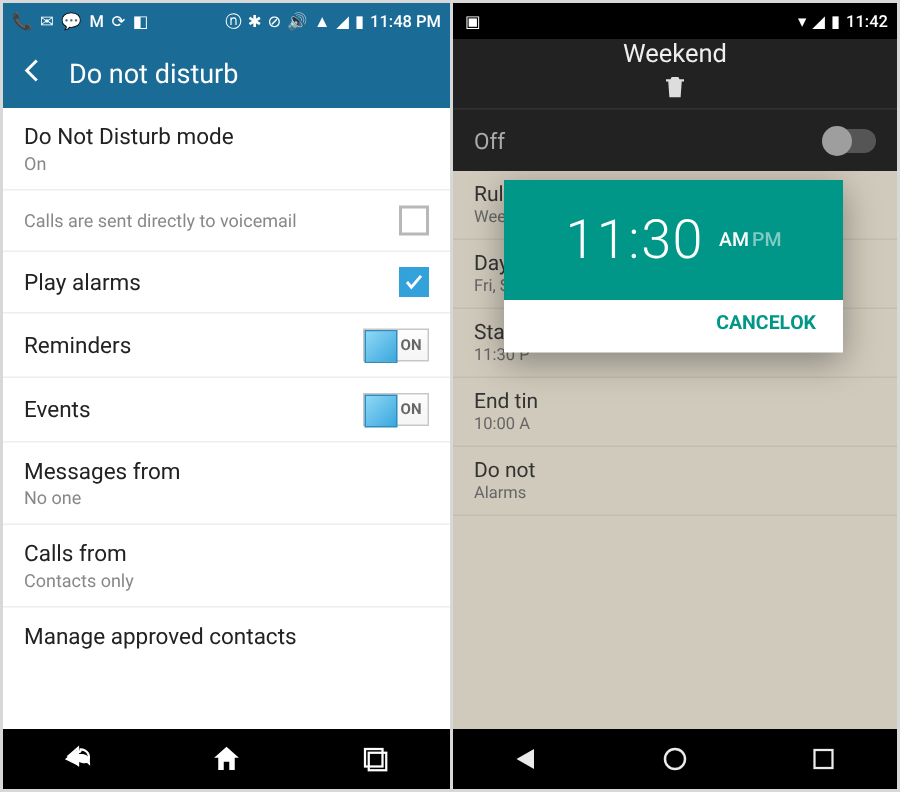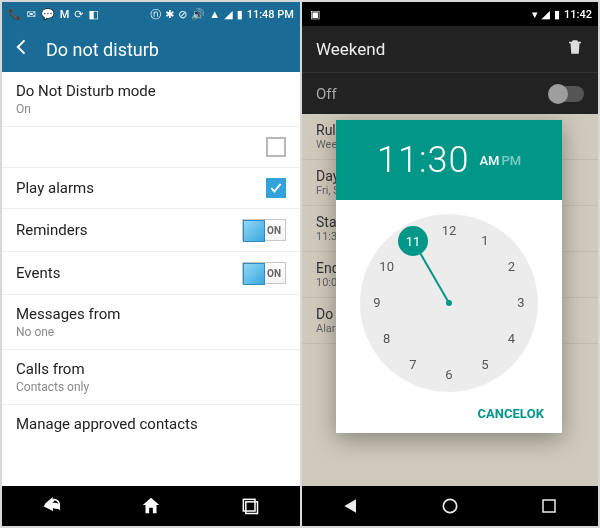--- a/index.html
+++ b/index.html
@@ -130,20 +130,21 @@
   .status-bar.dark { background: #000; }
   .r-appbar {
     background: #222;
     color: #eee;
     height: 46px;
     display: flex;
     align-items: center;
     justify-content: space-between;
     padding: 0 14px;
     font-size: 17px;
+    flex-direction: column;
   }
   .r-off {
     background: #222;
     color: #aaa;
     height: 42px;
     display: flex;
     align-items: center;
     justify-content: space-between;
     padding: 0 14px;
     font-size: 15px;
@@ -297,20 +298,21 @@
 
       <div class="row">
         <div class="texts">
           <div class="title">Do Not Disturb mode</div>
           <div class="sub">On</div>
         </div>
       </div>
 
       <div class="row">
         <div class="texts">
+          <div class="sub">Calls are sent directly to voicemail</div>
         </div>
         <div class="checkbox"></div>
       </div>
 
       <div class="row">
         <div class="texts">
           <div class="title">Play alarms</div>
         </div>
         <div class="checkbox checked">
           <svg class="check-svg" viewBox="0 0 24 24" fill="none" stroke="#fff" stroke-width="3.2">
@@ -427,39 +429,20 @@
       </div>
 
       <div class="dialog">
         <div class="dlg-head">
           <div class="dlg-time">11:30</div>
           <div class="ampm">
             <div>AM</div>
             <div class="dim">PM</div>
           </div>
         </div>
-        <div class="clock-wrap">
-          <div class="clock">
-            <div class="hand-wrap"></div>
-            <div class="center-dot"></div>
-
-            <div class="sel" style="left:53px;top:27px">11</div>
-          <div class="num" style="left: 89px; top: 17px;">12</div>
-              <div class="num" style="left: 125px; top: 26.6462px;">1</div>
-              <div class="num" style="left: 151.354px; top: 53px;">2</div>
-              <div class="num" style="left: 161px; top: 89px;">3</div>
-              <div class="num" style="left: 151.354px; top: 125px;">4</div>
-              <div class="num" style="left: 125px; top: 151.354px;">5</div>
-              <div class="num" style="left: 89px; top: 161px;">6</div>
-              <div class="num" style="left: 53px; top: 151.354px;">7</div>
-              <div class="num" style="left: 26.6462px; top: 125px;">8</div>
-              <div class="num" style="left: 17px; top: 89px;">9</div>
-              <div class="num" style="left: 26.6462px; top: 53px;">10</div>
-            </div>
-        </div>
         <div class="dlg-actions">
           <span>CANCEL</span>
           <span>OK</span>
         </div>
       </div>
     </div>
 
     <div class="navbar stock">
       <div>
         <svg width="20" height="20" viewBox="0 0 24 24" fill="#fff">

